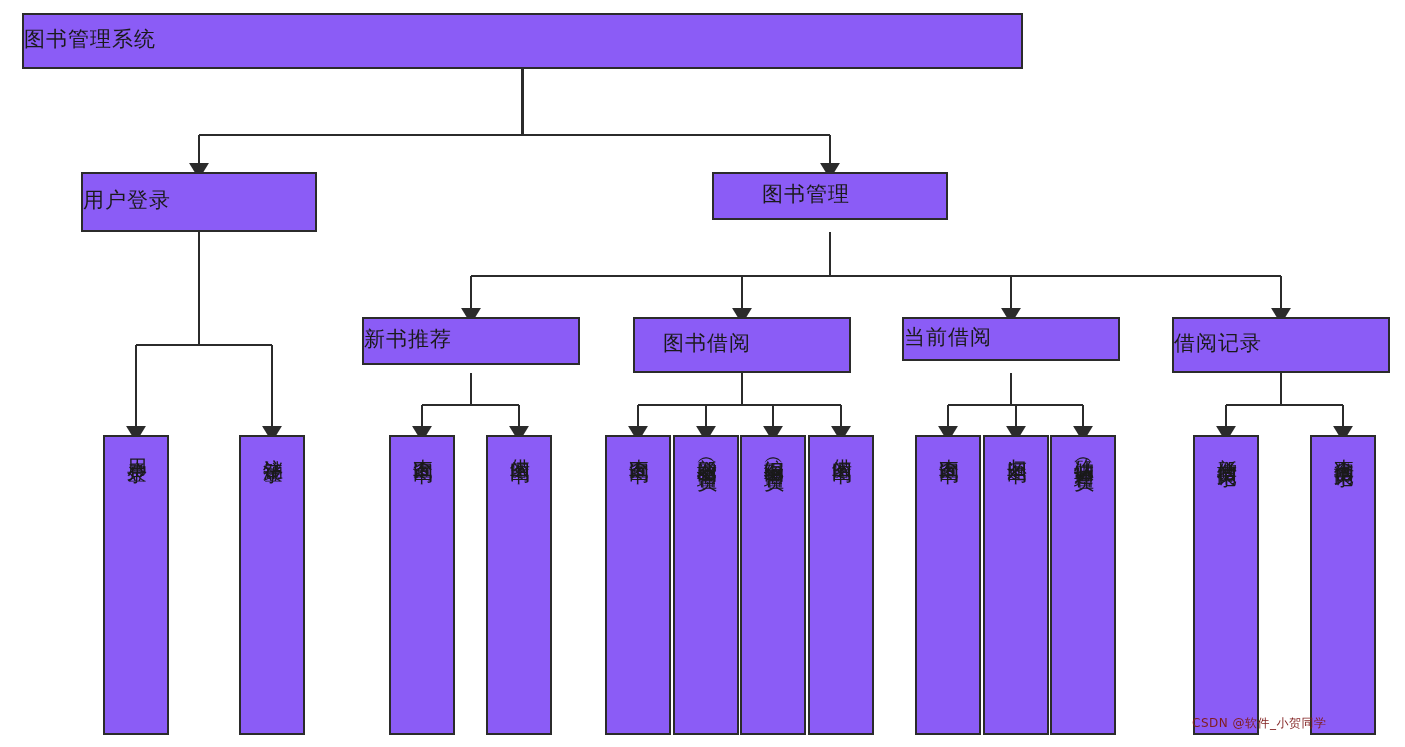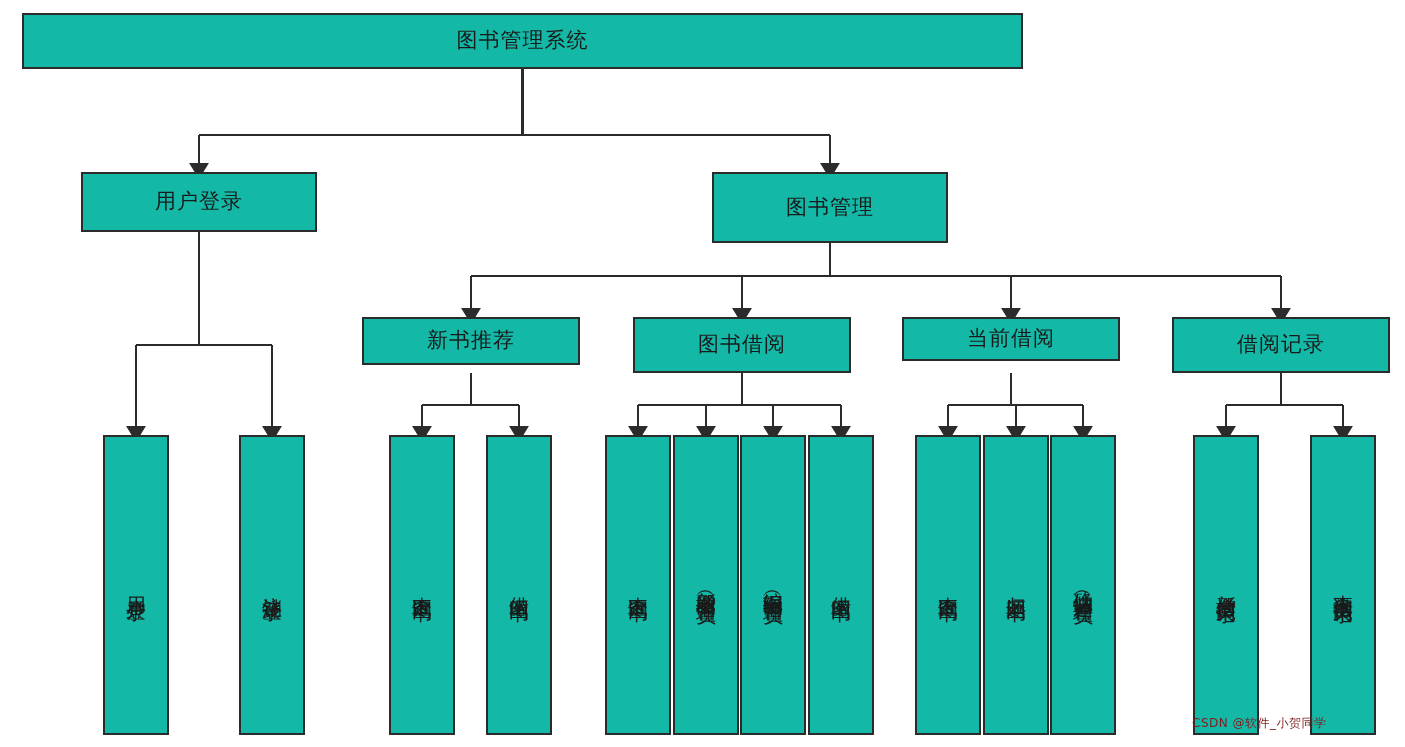--- a/index.html
+++ b/index.html
@@ -23,26 +23,27 @@
     top: 0;
     left: 0;
     width: 1405px;
     height: 747px;
     pointer-events: none;
   }
   .node-box {
     position: absolute;
     box-sizing: border-box;
     border: 2px solid #2b2b2b;
-    background: #14b8a6;
+    background: #8b5cf6;
     display: flex;
     align-items: center;
-    justify-content: center;
+    justify-content: flex-start;
     color: #1a1a1a;
     text-align: center;
+    font-family: Liberation Mono, monospace;
   }
   .node-box.horizontal {
     font-size: 21px;
     line-height: 1.2;
     letter-spacing: 1px;
   }
   .node-box.vertical {
     writing-mode: vertical-rl;
     text-orientation: upright;
     font-size: 20px;
@@ -115,27 +116,27 @@
       </g>
   </svg>
 
   <div id="nodes-group">
       <div class="node-box horizontal" style="left: 22px; top: 13px; width: 1001px; height: 56px;">
         <span class="node-label">图书管理系统</span>
       </div>
       <div class="node-box horizontal" style="left: 81px; top: 172px; width: 236px; height: 60px;">
         <span class="node-label">用户登录</span>
       </div>
-      <div class="node-box horizontal" style="left: 712px; top: 172px; width: 236px; height: 71px;">
+      <div class="node-box horizontal" style="left: 712px; top: 172px; width: 236px; height: 48px; padding-left: 48px;">
         <span class="node-label">图书管理</span>
       </div>
       <div class="node-box horizontal" style="left: 362px; top: 317px; width: 218px; height: 48px;">
         <span class="node-label">新书推荐</span>
       </div>
-      <div class="node-box horizontal" style="left: 633px; top: 317px; width: 218px; height: 56px;">
+      <div class="node-box horizontal" style="left: 633px; top: 317px; width: 218px; height: 56px; padding-left: 28px;">
         <span class="node-label">图书借阅</span>
       </div>
       <div class="node-box horizontal" style="left: 902px; top: 317px; width: 218px; height: 44px;">
         <span class="node-label">当前借阅</span>
       </div>
       <div class="node-box horizontal" style="left: 1172px; top: 317px; width: 218px; height: 56px;">
         <span class="node-label">借阅记录</span>
       </div>
       <div class="node-box vertical" style="left: 103px; top: 435px; width: 66px; height: 300px;">
         <span class="node-label">用户登录</span>

